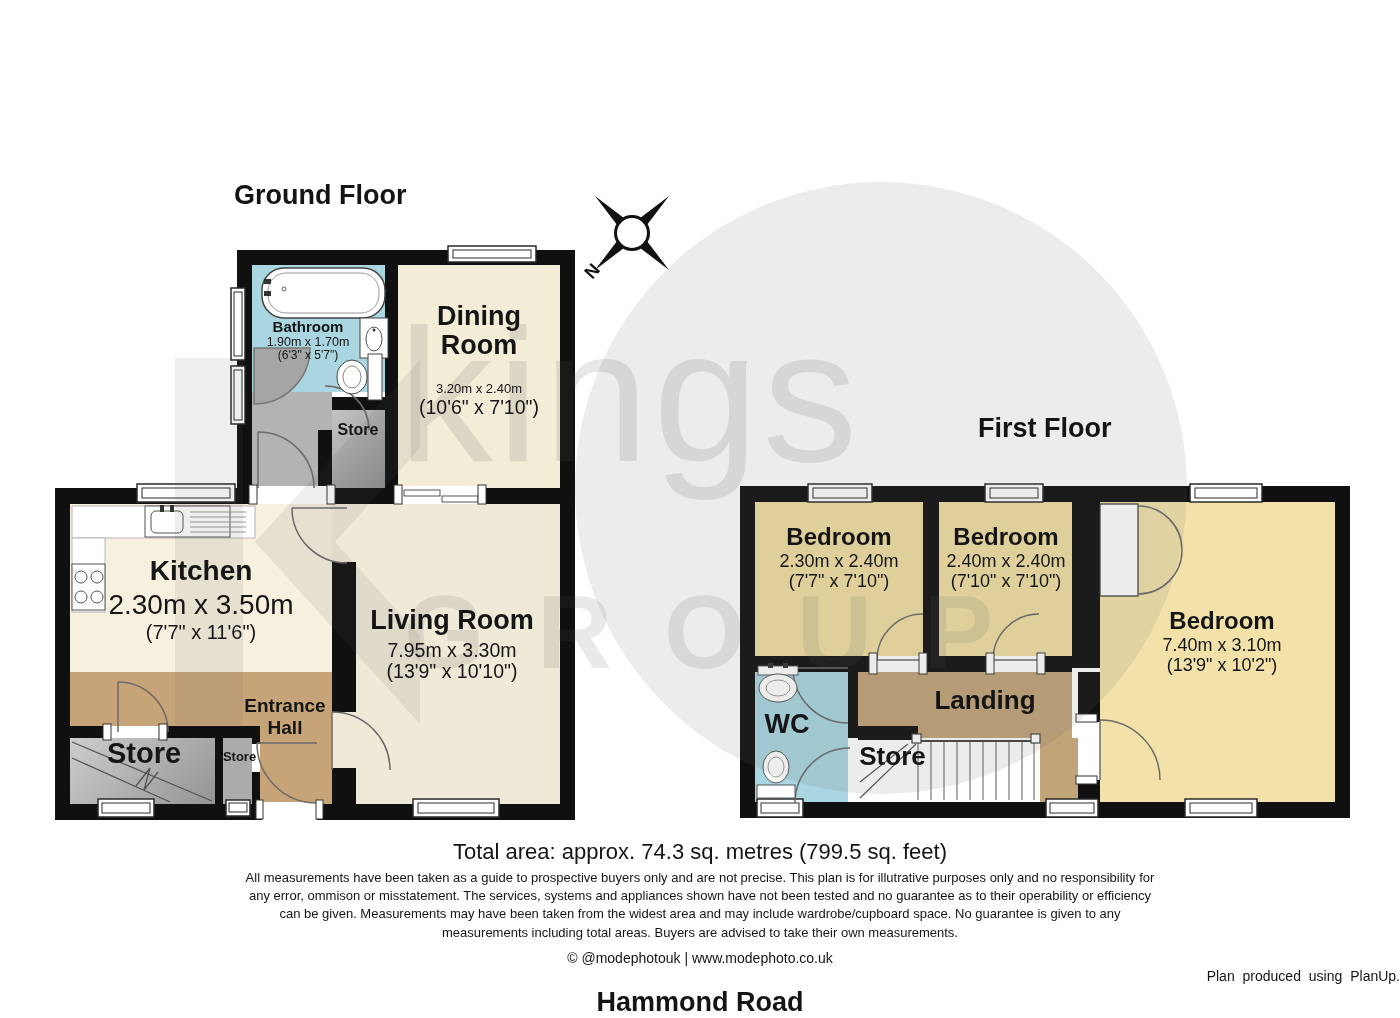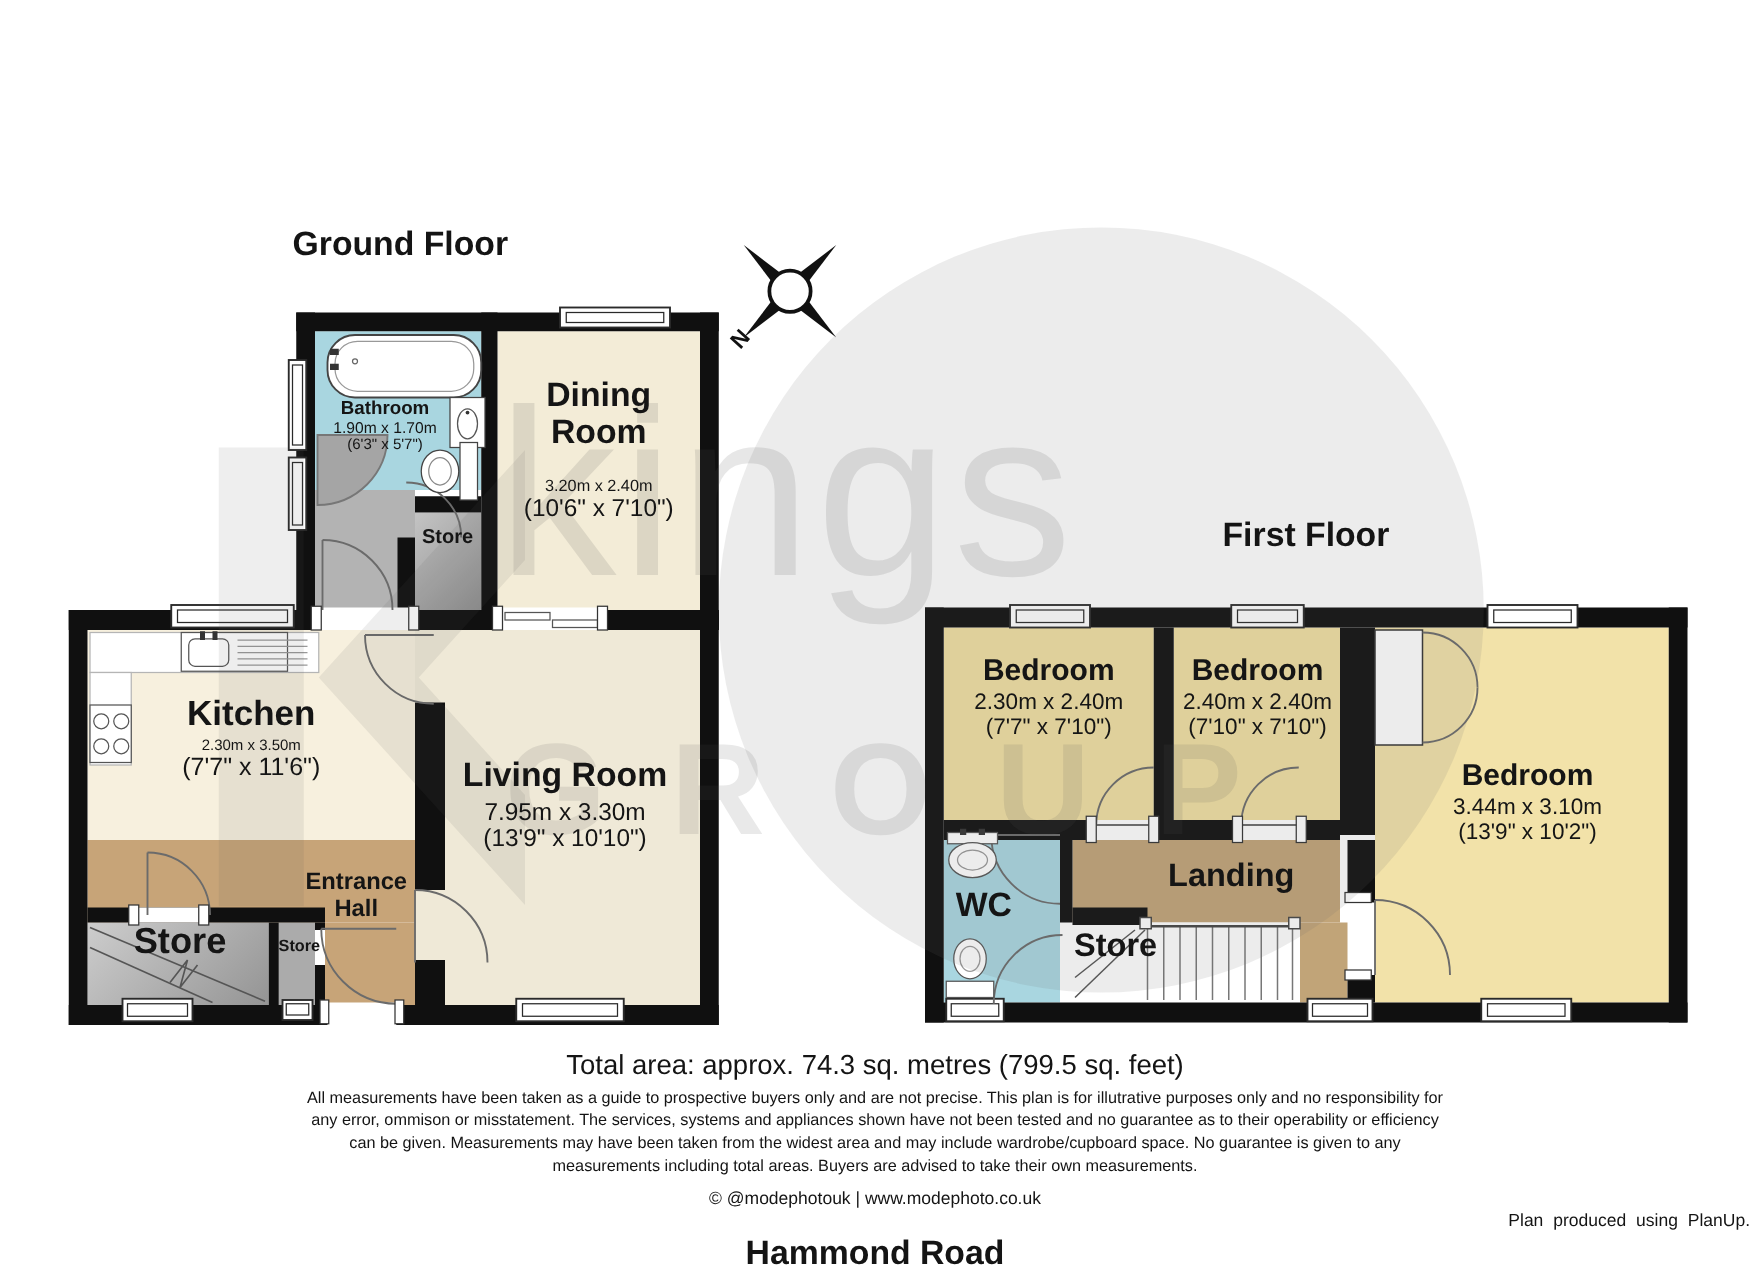--- a/index.html
+++ b/index.html
@@ -286,21 +286,21 @@
     <div class="rdim" style="font-size:13px;margin-top:23px;">3.20m x 2.40m</div>
     <div class="rdim" style="font-size:19.5px;">(10'6" x 7'10")</div>
   </div>
 
   <div class="room-label" style="left:323px;top:421px;width:70px;">
     <div class="rname" style="font-size:16px;">Store</div>
   </div>
 
   <div class="room-label" style="left:91px;top:556px;width:220px;">
     <div class="rname" style="font-size:28px;">Kitchen</div>
-    <div class="rdim" style="font-size:12px;margin-top:3px;">2.30m x 3.50m</div>
+    <div class="rdim" style="font-size:28px;margin-top:3px;">2.30m x 3.50m</div>
     <div class="rdim" style="font-size:20px;">(7'7" x 11'6")</div>
   </div>
 
   <div class="room-label" style="left:352px;top:606px;width:200px;">
     <div class="rname" style="font-size:27px;line-height:1.06;">Living Room</div>
     <div class="rdim" style="font-size:19.5px;margin-top:5px;">7.95m x 3.30m</div>
     <div class="rdim" style="font-size:19.5px;">(13'9" x 10'10")</div>
   </div>
 
   <div class="room-label" style="left:240px;top:695px;width:90px;">
@@ -322,21 +322,21 @@
   </div>
 
   <div class="room-label" style="left:926px;top:524px;width:160px;">
     <div class="rname" style="font-size:24px;">Bedroom</div>
     <div class="rdim" style="font-size:18px;margin-top:2px;">2.40m x 2.40m</div>
     <div class="rdim" style="font-size:18px;">(7'10" x 7'10")</div>
   </div>
 
   <div class="room-label" style="left:1122px;top:608px;width:200px;">
     <div class="rname" style="font-size:24px;">Bedroom</div>
-    <div class="rdim" style="font-size:18px;margin-top:2px;">3.44m x 3.10m</div>
+    <div class="rdim" style="font-size:18px;margin-top:2px;">7.40m x 3.10m</div>
     <div class="rdim" style="font-size:18px;">(13'9" x 10'2")</div>
   </div>
 
   <div class="room-label" style="left:752px;top:710px;width:70px;">
     <div class="rname" style="font-size:27px;">WC</div>
   </div>
 
   <div class="room-label" style="left:905px;top:686px;width:160px;">
     <div class="rname" style="font-size:26px;">Landing</div>
   </div>

